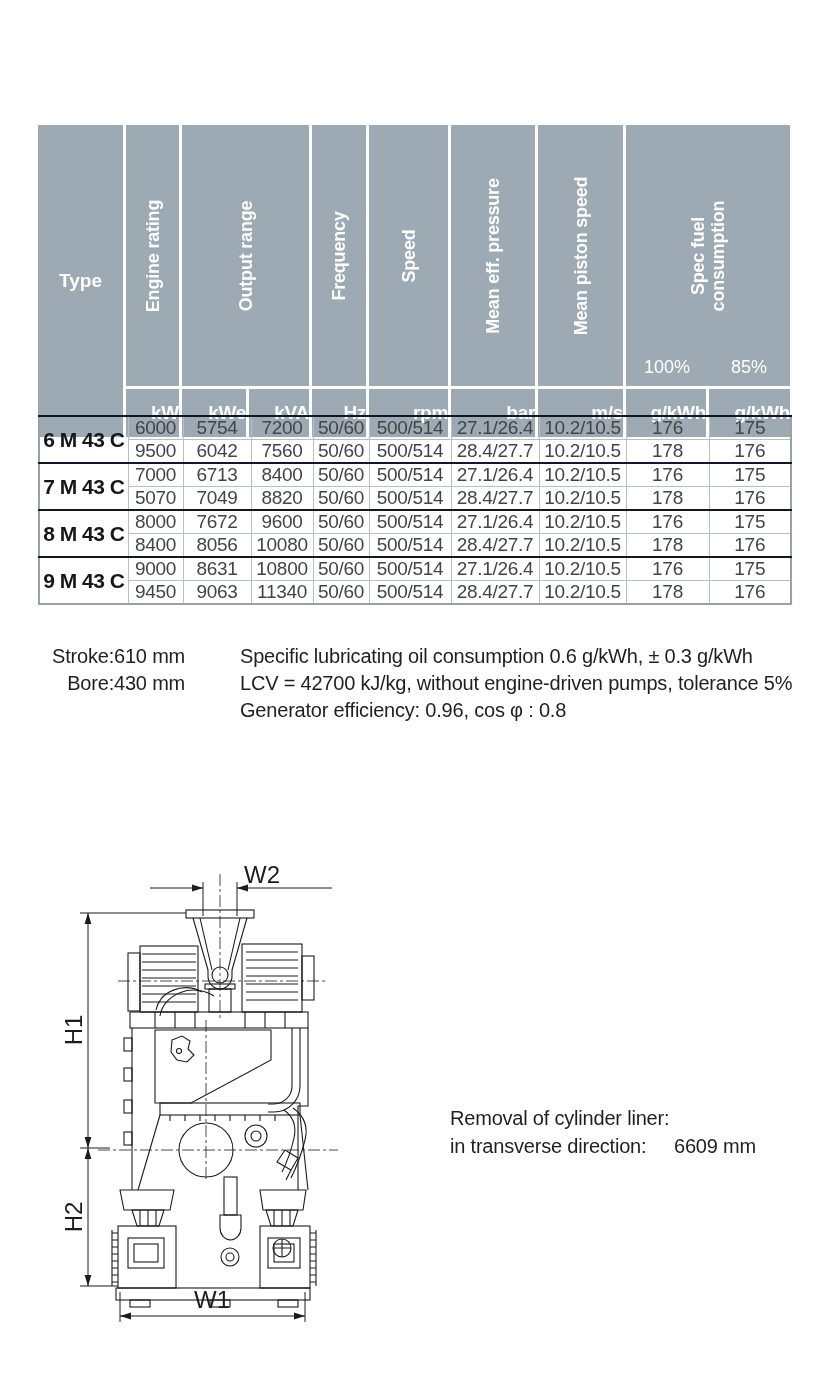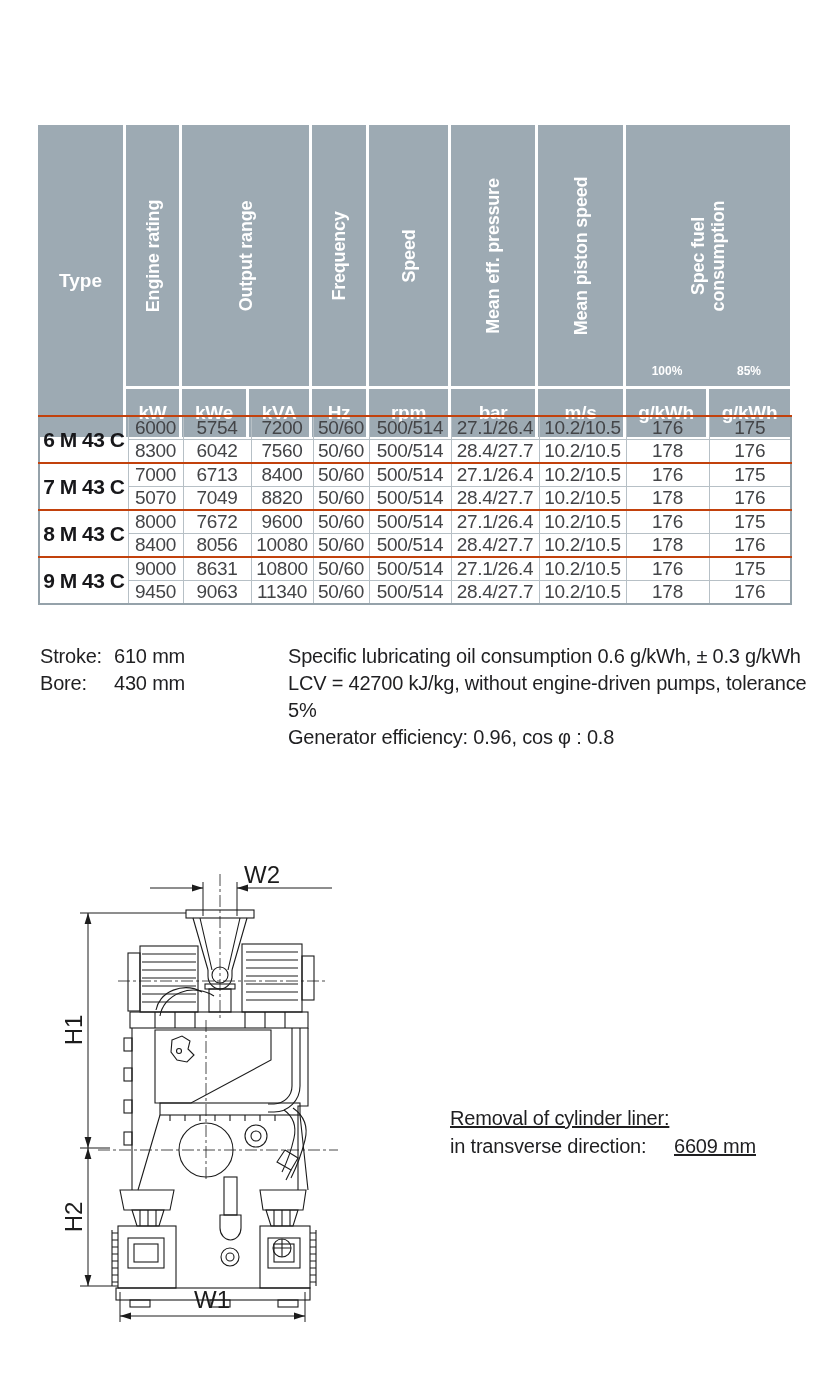--- a/index.html
+++ b/index.html
@@ -12,48 +12,48 @@
               transform:scaleX(.82);letter-spacing:0;}
 
   
   .th{position:absolute;left:38px;top:100px;display:grid;
       grid-template-columns:85px 53px 64px 60px 54px 79px 84px 85px 80px 81px;
       grid-template-rows:261px 48px;gap:3px;background:#fff;margin-top:25px;}
   .hc{background:#9daab3;position:relative;}
   .c-type{grid-column:1;grid-row:1/3;display:flex;align-items:center;justify-content:center;}
   .c-g1{grid-column:2}.c-g2{grid-column:3/5}.c-g3{grid-column:5}.c-g4{grid-column:6}
   .c-g5{grid-column:7}.c-g6{grid-column:8}.c-g7{grid-column:9/11}
-  .u{grid-row:2;display:flex;align-items:center;justify-content:center;}
+  .u{grid-row:2;display:flex;align-items:center;justify-content:flex-end;}
   .u1{grid-column:2}.u2{grid-column:3}.u3{grid-column:4}.u4{grid-column:5}.u5{grid-column:6}
   .u6{grid-column:7}.u7{grid-column:8}.u8{grid-column:9}.u9{grid-column:10}
   .flat{color:#fff;font-weight:bold;font-size:19px;}
   .u span{color:#fff;font-weight:bold;font-size:19px;letter-spacing:-.3px;}
   .rot{position:absolute;top:50%;left:50%;transform:translate(-50%,-50%) rotate(-90deg);
        white-space:nowrap;color:#fff;font-weight:bold;font-size:18px;letter-spacing:-.2px;}
   .rot2{white-space:pre-line;text-align:center;line-height:1.12;}
   .subload{position:absolute;bottom:8px;left:0;right:0;display:flex;}
-  .subload span{flex:1;text-align:center;color:#fff;font-weight:bold;font-size:12px;}
+  .subload span{flex:1;text-align:center;color:#fff;font-weight:normal;font-size:18px;}
 
   
   .tb{position:absolute;left:38px;top:415px;width:752px;border-collapse:collapse;
       table-layout:fixed;border:2px solid #95a2aa;}
   .tb td{border:1px solid #b7c0c6;text-align:center;height:22px;padding:0;
          font-size:19px;color:#434447;letter-spacing:-.3px;}
-  .tb tr.gs td{border-top:2px solid #c2410c;}
+  .tb tr.gs td{border-top:2px solid #0f172a;}
   .tb td.ty{font-weight:bold;font-size:21px;color:#17171a;letter-spacing:-.5px;}
 
   
   .noteL{position:absolute;left:40px;top:643px;font-size:20px;line-height:27px;
          letter-spacing:-.2px;color:#1f1f21;}
-  .noteL .lbl{display:inline-block;width:74px;}
+  .noteL .lbl{display:inline-block;width:74px;text-align:right;}
   .noteR{position:absolute;left:240px;top:643px;font-size:20px;line-height:27px;
-         letter-spacing:-.2px;color:#1f1f21;margin-left:48px;}
+         letter-spacing:-.2px;color:#1f1f21;}
   .gnote1{position:absolute;left:450px;top:1050px;font-size:20px;letter-spacing:-.2px;color:#1f1f21;}
   .gnote2{position:absolute;left:450px;top:1105px;font-size:20px;line-height:27.5px;
-          letter-spacing:-.2px;color:#1f1f21;text-decoration:underline;}
+          letter-spacing:-.2px;color:#1f1f21;}
   .gnote2 .lbl{display:inline-block;width:224px;}
 
   
   .drawing{position:absolute;left:60px;top:858px;width:340px;height:472px;}
   .drawing .cl{stroke-dasharray:12 3 3 3;stroke-width:.8;}
   .drawing text{font-family:"Liberation Sans",sans-serif;fill:#1c1c1c;font-size:24px;}
 </style>
 </head>
 <body>
 
@@ -139,21 +139,21 @@
           <td>5754</td>
           <td>7200</td>
           <td>50/60</td>
           <td>500/514</td>
           <td>27.1/26.4</td>
           <td>10.2/10.5</td>
           <td>176</td>
           <td>175</td>
       </tr>
       <tr>
-        <td>8300</td>
+        <td>9500</td>
           <td>6042</td>
           <td>7560</td>
           <td>50/60</td>
           <td>500/514</td>
           <td>28.4/27.7</td>
           <td>10.2/10.5</td>
           <td>178</td>
           <td>176</td>
       </tr>
       <tr class="gs">

